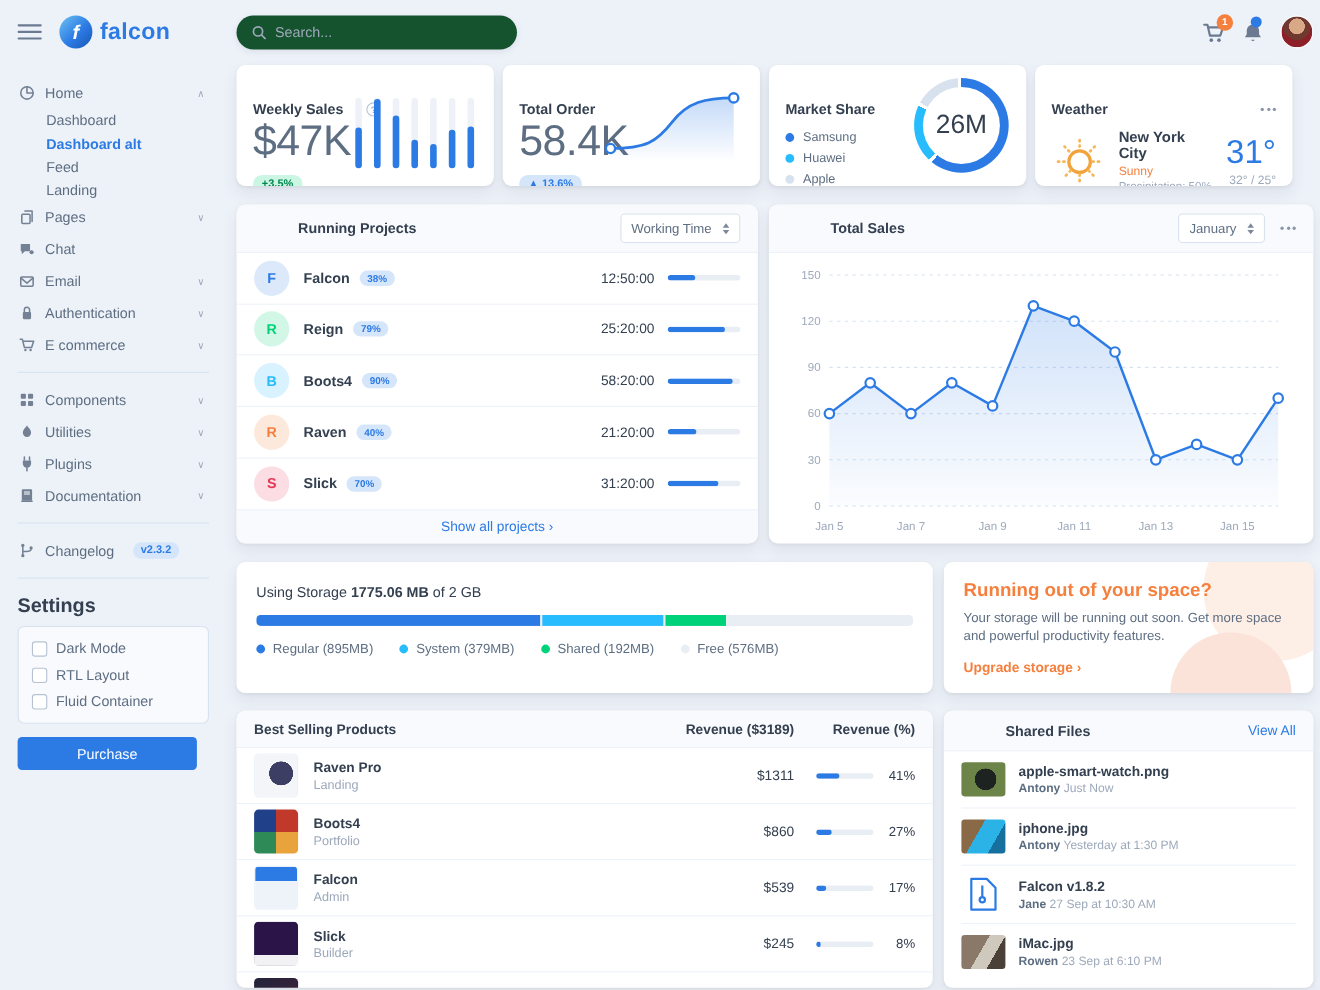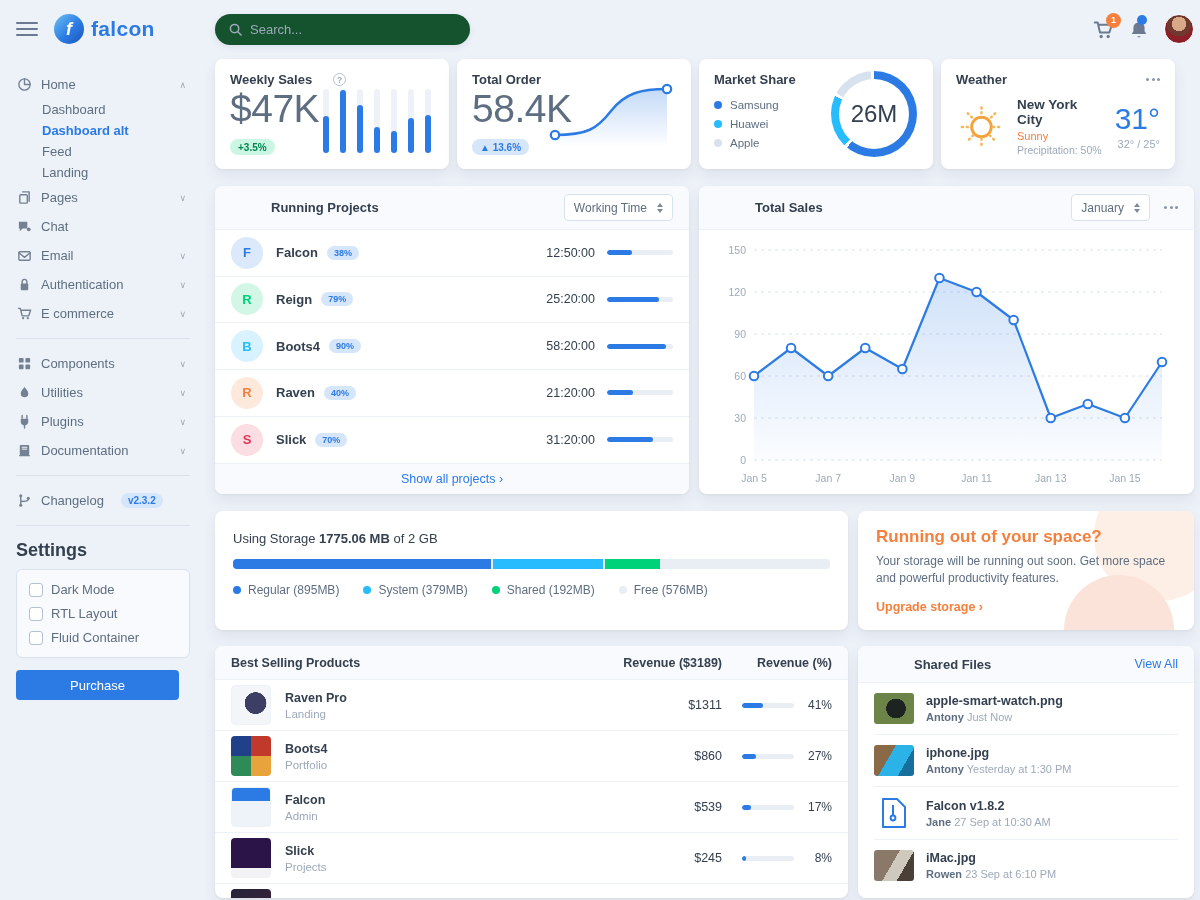--- a/index.html
+++ b/index.html
@@ -48,21 +48,21 @@
   .select-box { border:1px solid #d8e2ef; border-radius:4px; background:#fff; height:27px; display:flex; align-items:center; gap:10px; padding:0 9px; color:#5e6e82; font-size:12px; cursor:pointer; }
   .sorter { display:flex; flex-direction:column; gap:2px; }
   .sorter i { width:0; height:0; border-left:3.5px solid transparent; border-right:3.5px solid transparent; display:block; }
   .sorter .up { border-bottom:4px solid #7d899b; }
   .sorter .dn { border-top:4px solid #7d899b; }
   .dots-menu { display:flex; gap:2.5px; cursor:pointer; padding:4px 0; }
   .dots-menu i { width:3px; height:3px; border-radius:50%; background:#8a97a9; display:block; }
   
   .row1 { display:flex; gap:8px; margin-bottom:17px; }
   .row1 .card { width:234px; height:110px; padding:13px 15px; position:relative; }
-  .stat-title { font-weight:bold; color:#344050; display:flex; align-items:center; gap:21px; }
+  .stat-title { font-weight:bold; color:#344050; display:flex; align-items:center; gap:21px;margin-top:20px; }
   .q-circle { width:13px; height:13px; border:1px solid #b6c2d2; border-radius:50%; color:#9da9bb; font-size:8.5px; display:flex; align-items:center; justify-content:center; font-weight:bold; }
   .stat-value { font-size:39px; color:#5e6e82; margin-top:0; letter-spacing:-.5px; }
   .pill { display:inline-block; font-size:10px; font-weight:bold; border-radius:10px; padding:2.5px 8px; margin-top:8px; }
   .pill-green { background:#ccf6e4; color:#00864e; }
   .pill-blue { background:#d5e5fa; color:#2c7be5; }
   .ws-bars { position:absolute; right:18px; bottom:16px; display:flex; gap:11px; height:64px; align-items:flex-end; }
   .ws-bar { width:6px; height:100%; background:#eef2f8; border-radius:3px; position:relative; }
   .ws-bar i { position:absolute; bottom:0; left:0; width:100%; background:#2c7be5; border-radius:3px; display:block; }
   .order-chart { position:absolute; right:14px; bottom:20px; }
   
@@ -669,21 +669,21 @@
             <span class="prod-track">
               <i style="width: 17%;"></i>
             </span>
             <span class="prod-pct">17%</span>
           </div>
       </div>
       <div class="prod-row">
         <span class="prod-thumb t-slick"></span>
         <div>
             <div class="prod-name">Slick</div>
-            <div class="prod-cat">Projects</div>
+            <div class="prod-cat">Builder</div>
           </div>
         <span class="prod-rev">$245</span>
         <div class="prod-pct-cell">
             <span class="prod-track">
               <i style="width: 8%;"></i>
             </span>
             <span class="prod-pct">8%</span>
           </div>
       </div>
       <div class="prod-row">

